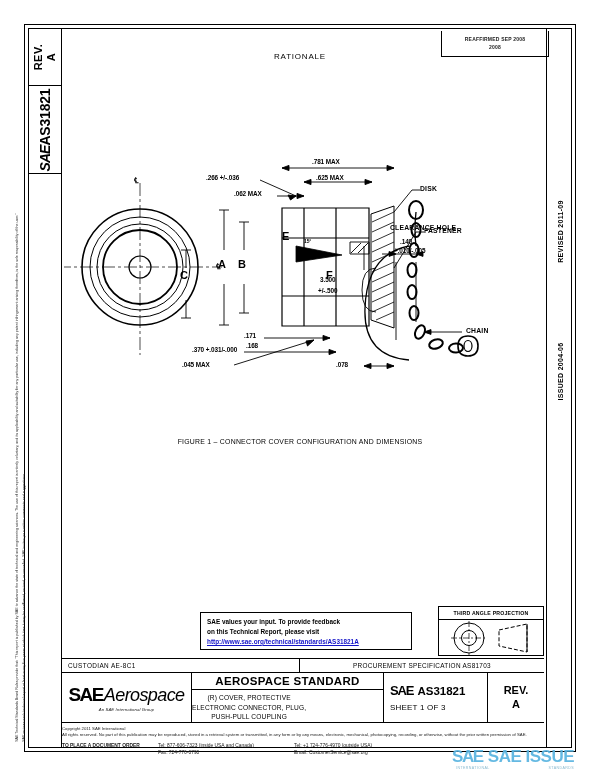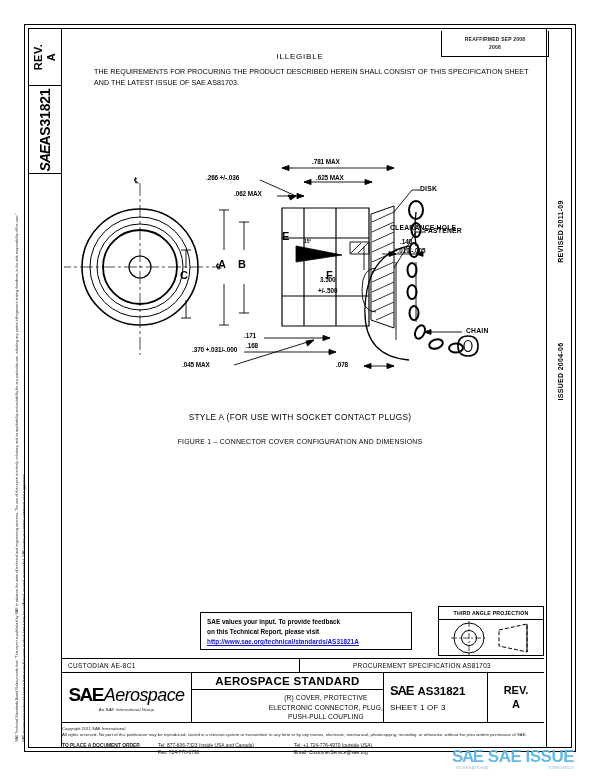--- a/index.html
+++ b/index.html
@@ -159,21 +159,21 @@
   }
   .tb-logo{
     width:130px; border-right:1.2px solid #000;
     display:flex; flex-direction:column; align-items:center; justify-content:center;
   }
   .sae-logo{ font-size:19px; font-weight:bold; letter-spacing:-1.6px; display:flex; align-items:baseline;}
   .sae-logo .aero{ font-style:italic; font-weight:normal; font-size:18px; letter-spacing:-.6px; margin-left:1px;}
   .sae-sub{ font-size:4.3px; margin-top:1px; letter-spacing:.1px; color:#222; font-style:italic;}
   .tb-title{
     width:192px; border-right:1.2px solid #000;
-    display:flex; flex-direction:column; align-items:flex-end;
+    display:flex; flex-direction:column; align-items:flex-start;
   }
   .tb-title-main{
     width:100%; text-align:center; font-size:11.5px; font-weight:bold;
     letter-spacing:.3px; border-bottom:1.2px solid #000; padding:2px 0 2px;
   }
   .tb-title-sub{
     padding-top:3px; text-align:center; font-size:6.6px; line-height:1.45; letter-spacing:.15px;
   }
   .tb-num{
     width:104px; border-right:1.2px solid #000;
@@ -245,23 +245,22 @@
   <div class="right-rail">
     <div class="vlabel rev-date">REVISED 2011-09</div>
     <div class="vlabel issue-date">ISSUED 2004-06</div>
   </div>
 
   <div class="reaff-box">
     <div>REAFFIRMED  SEP 2008</div>
     <div>2008</div>
   </div>
 
-  <div class="rationale-title">ILLEGIBLE</div>
+  <div class="rationale-title">RATIONALE</div>
   <div class="rationale-body">
-    <p>THE REQUIREMENTS FOR PROCURING THE PRODUCT DESCRIBED HEREIN SHALL CONSIST OF THIS SPECIFICATION SHEET AND THE LATEST ISSUE OF SAE AS81703.</p>
   </div>
 
   <div class="drawing">
 
     <svg width="480" height="300" viewBox="0 0 480 300">
       <g stroke="#000" fill="none">
 
         <circle cx="76" cy="117" r="58" stroke-width="1.6"></circle>
         <circle cx="76" cy="117" r="50" stroke-width="1"></circle>
         <circle cx="76" cy="117" r="43" stroke-width="1"></circle>
@@ -437,21 +436,20 @@
     <span class="dim" style="left:118px; top:211px;">.045 MAX</span>
     <span class="dim" style="left:272px; top:211px;">.078</span>
 
     
     <span class="lbl" style="left:356px; top:35px;">DISK</span>
     <span class="lbl" style="left:360px; top:77px;">FASTENER</span>
     <span class="lbl" style="left:326px; top:74px;">CLEARANCE HOLE</span>
     <span class="lbl" style="left:402px; top:177px;">CHAIN</span>
   </div>
 
-  <div class="caption-style">STYLE A (FOR USE WITH SOCKET CONTACT PLUGS)</div>
   <div class="caption-fig">FIGURE 1 – CONNECTOR COVER CONFIGURATION AND DIMENSIONS</div>
 
   <div class="feedback">
     <div>SAE values your input. To provide feedback</div>
     <div>on this Technical Report, please visit</div>
     <a href="#">http://www.sae.org/technical/standards/AS31821A</a>
   </div>
 
   <div class="tap-box">
     <div class="tap-title">THIRD ANGLE PROJECTION</div>

